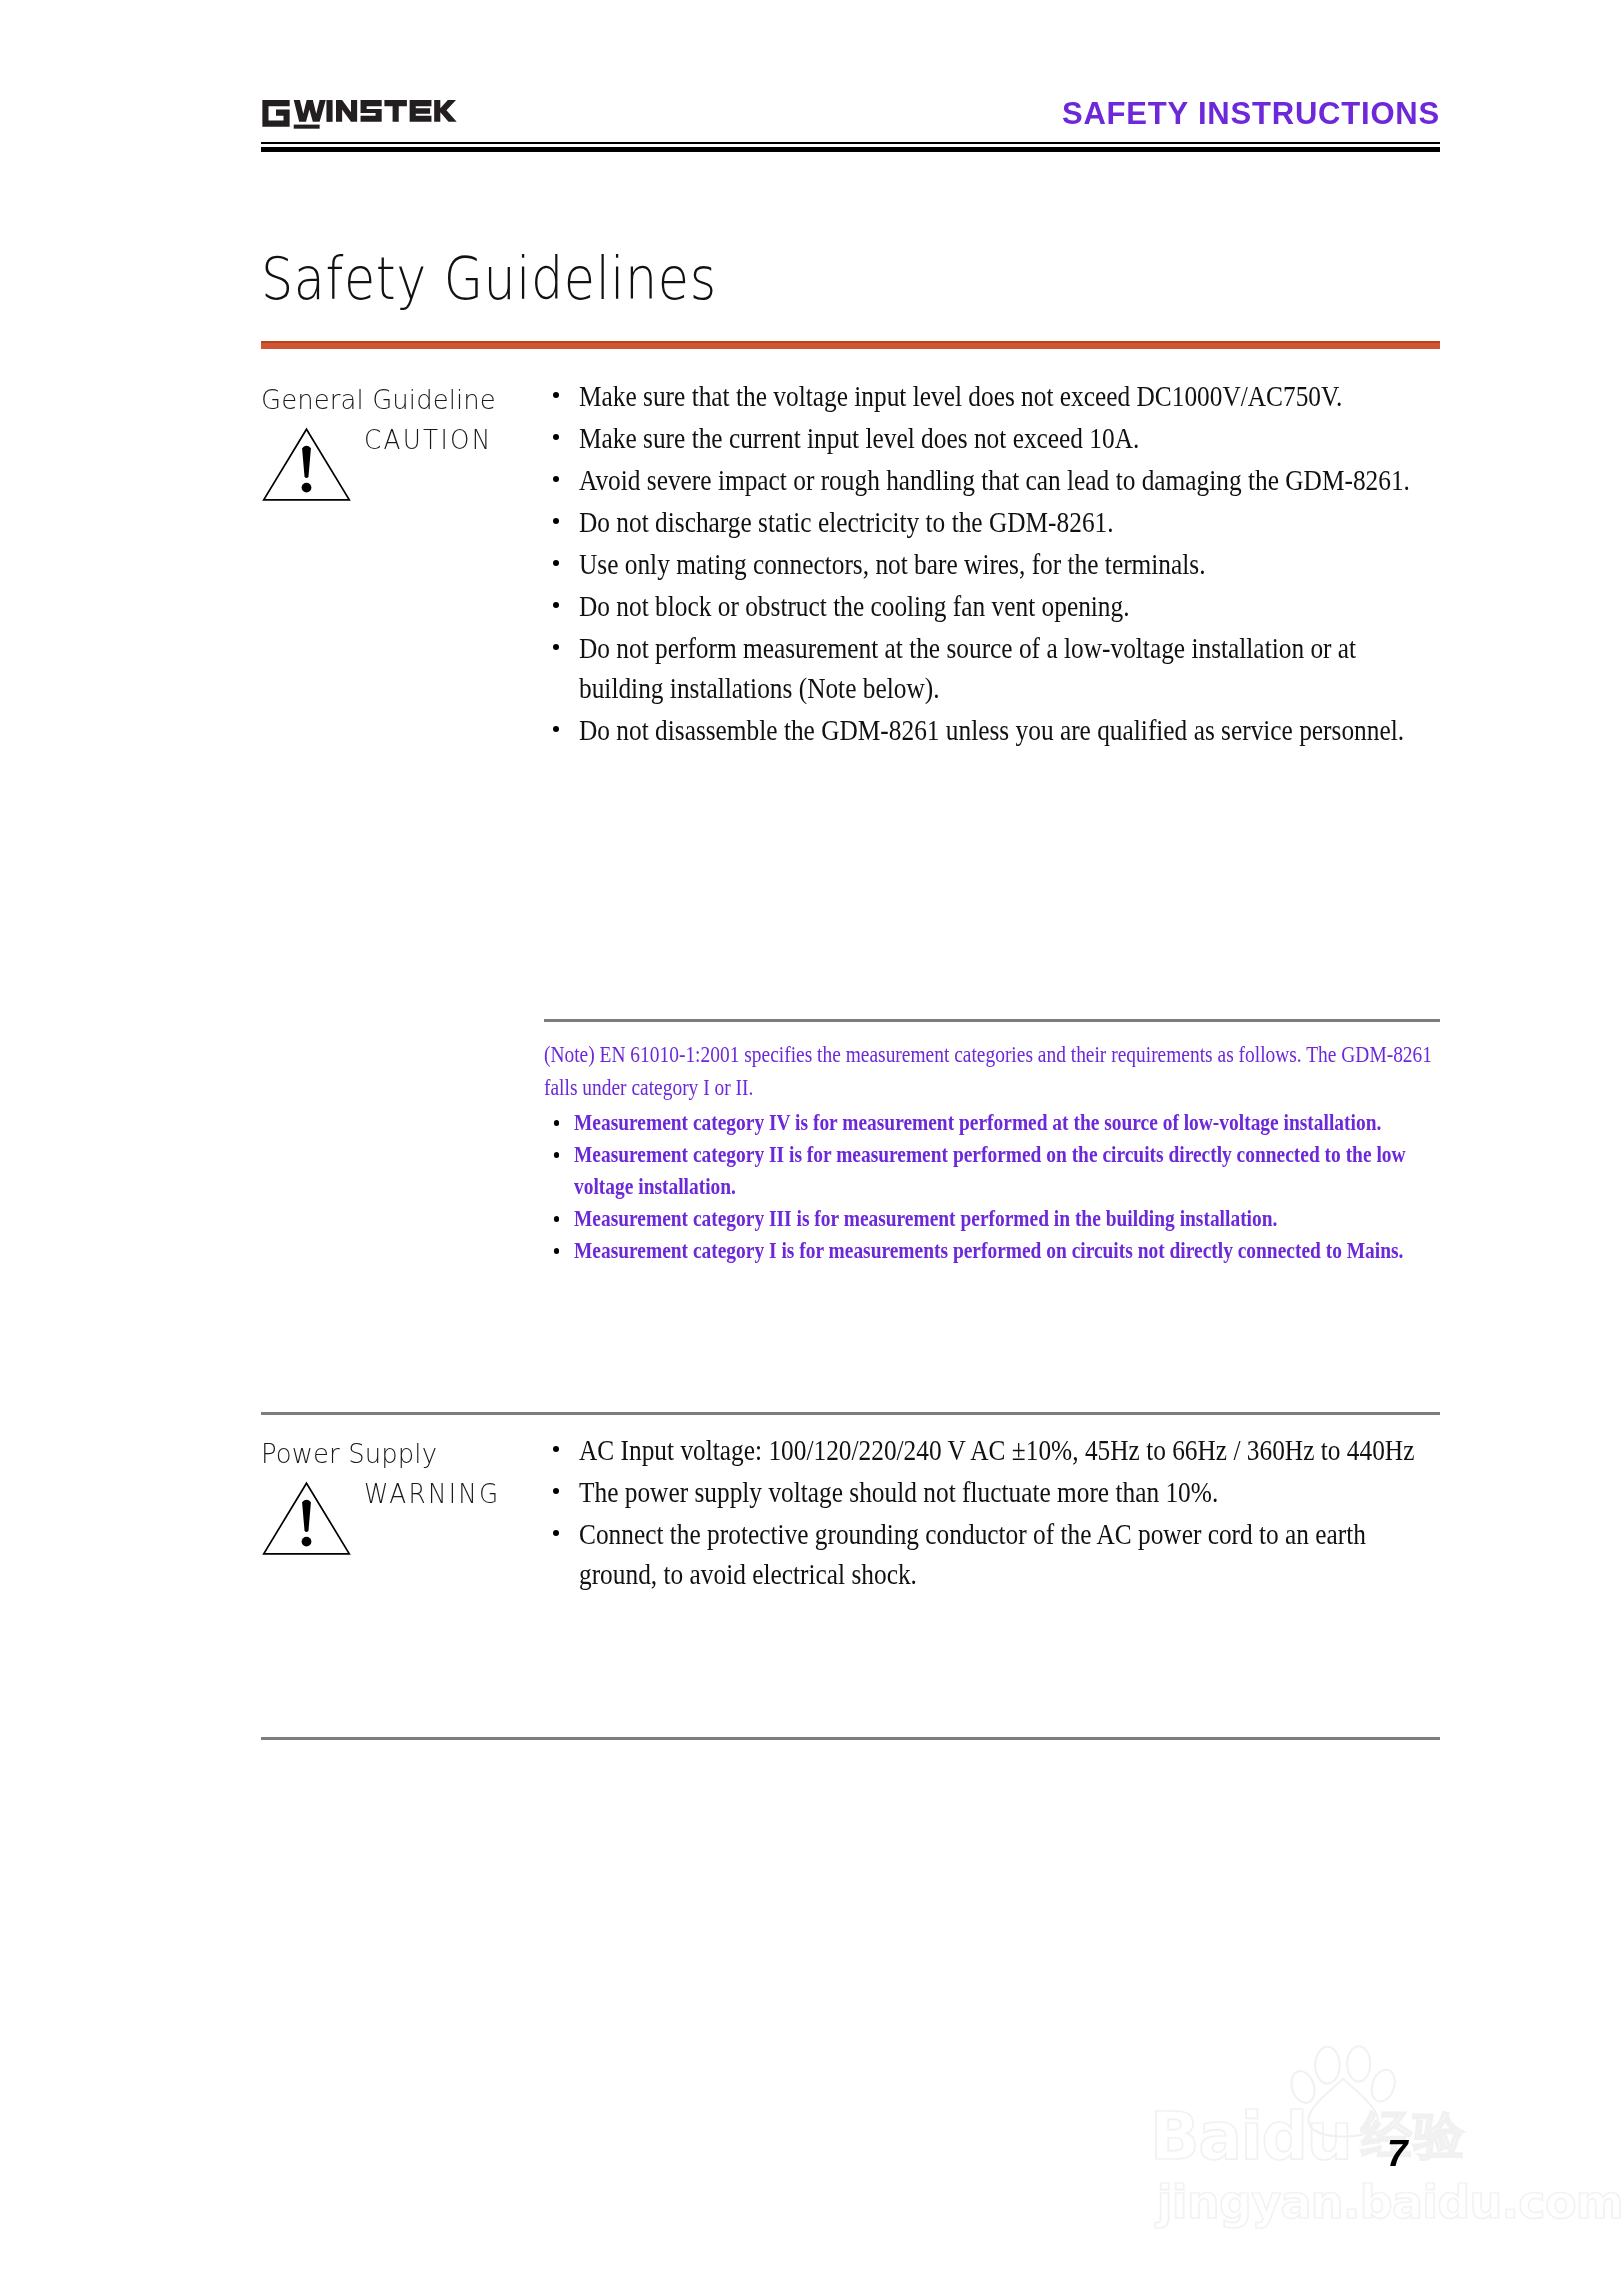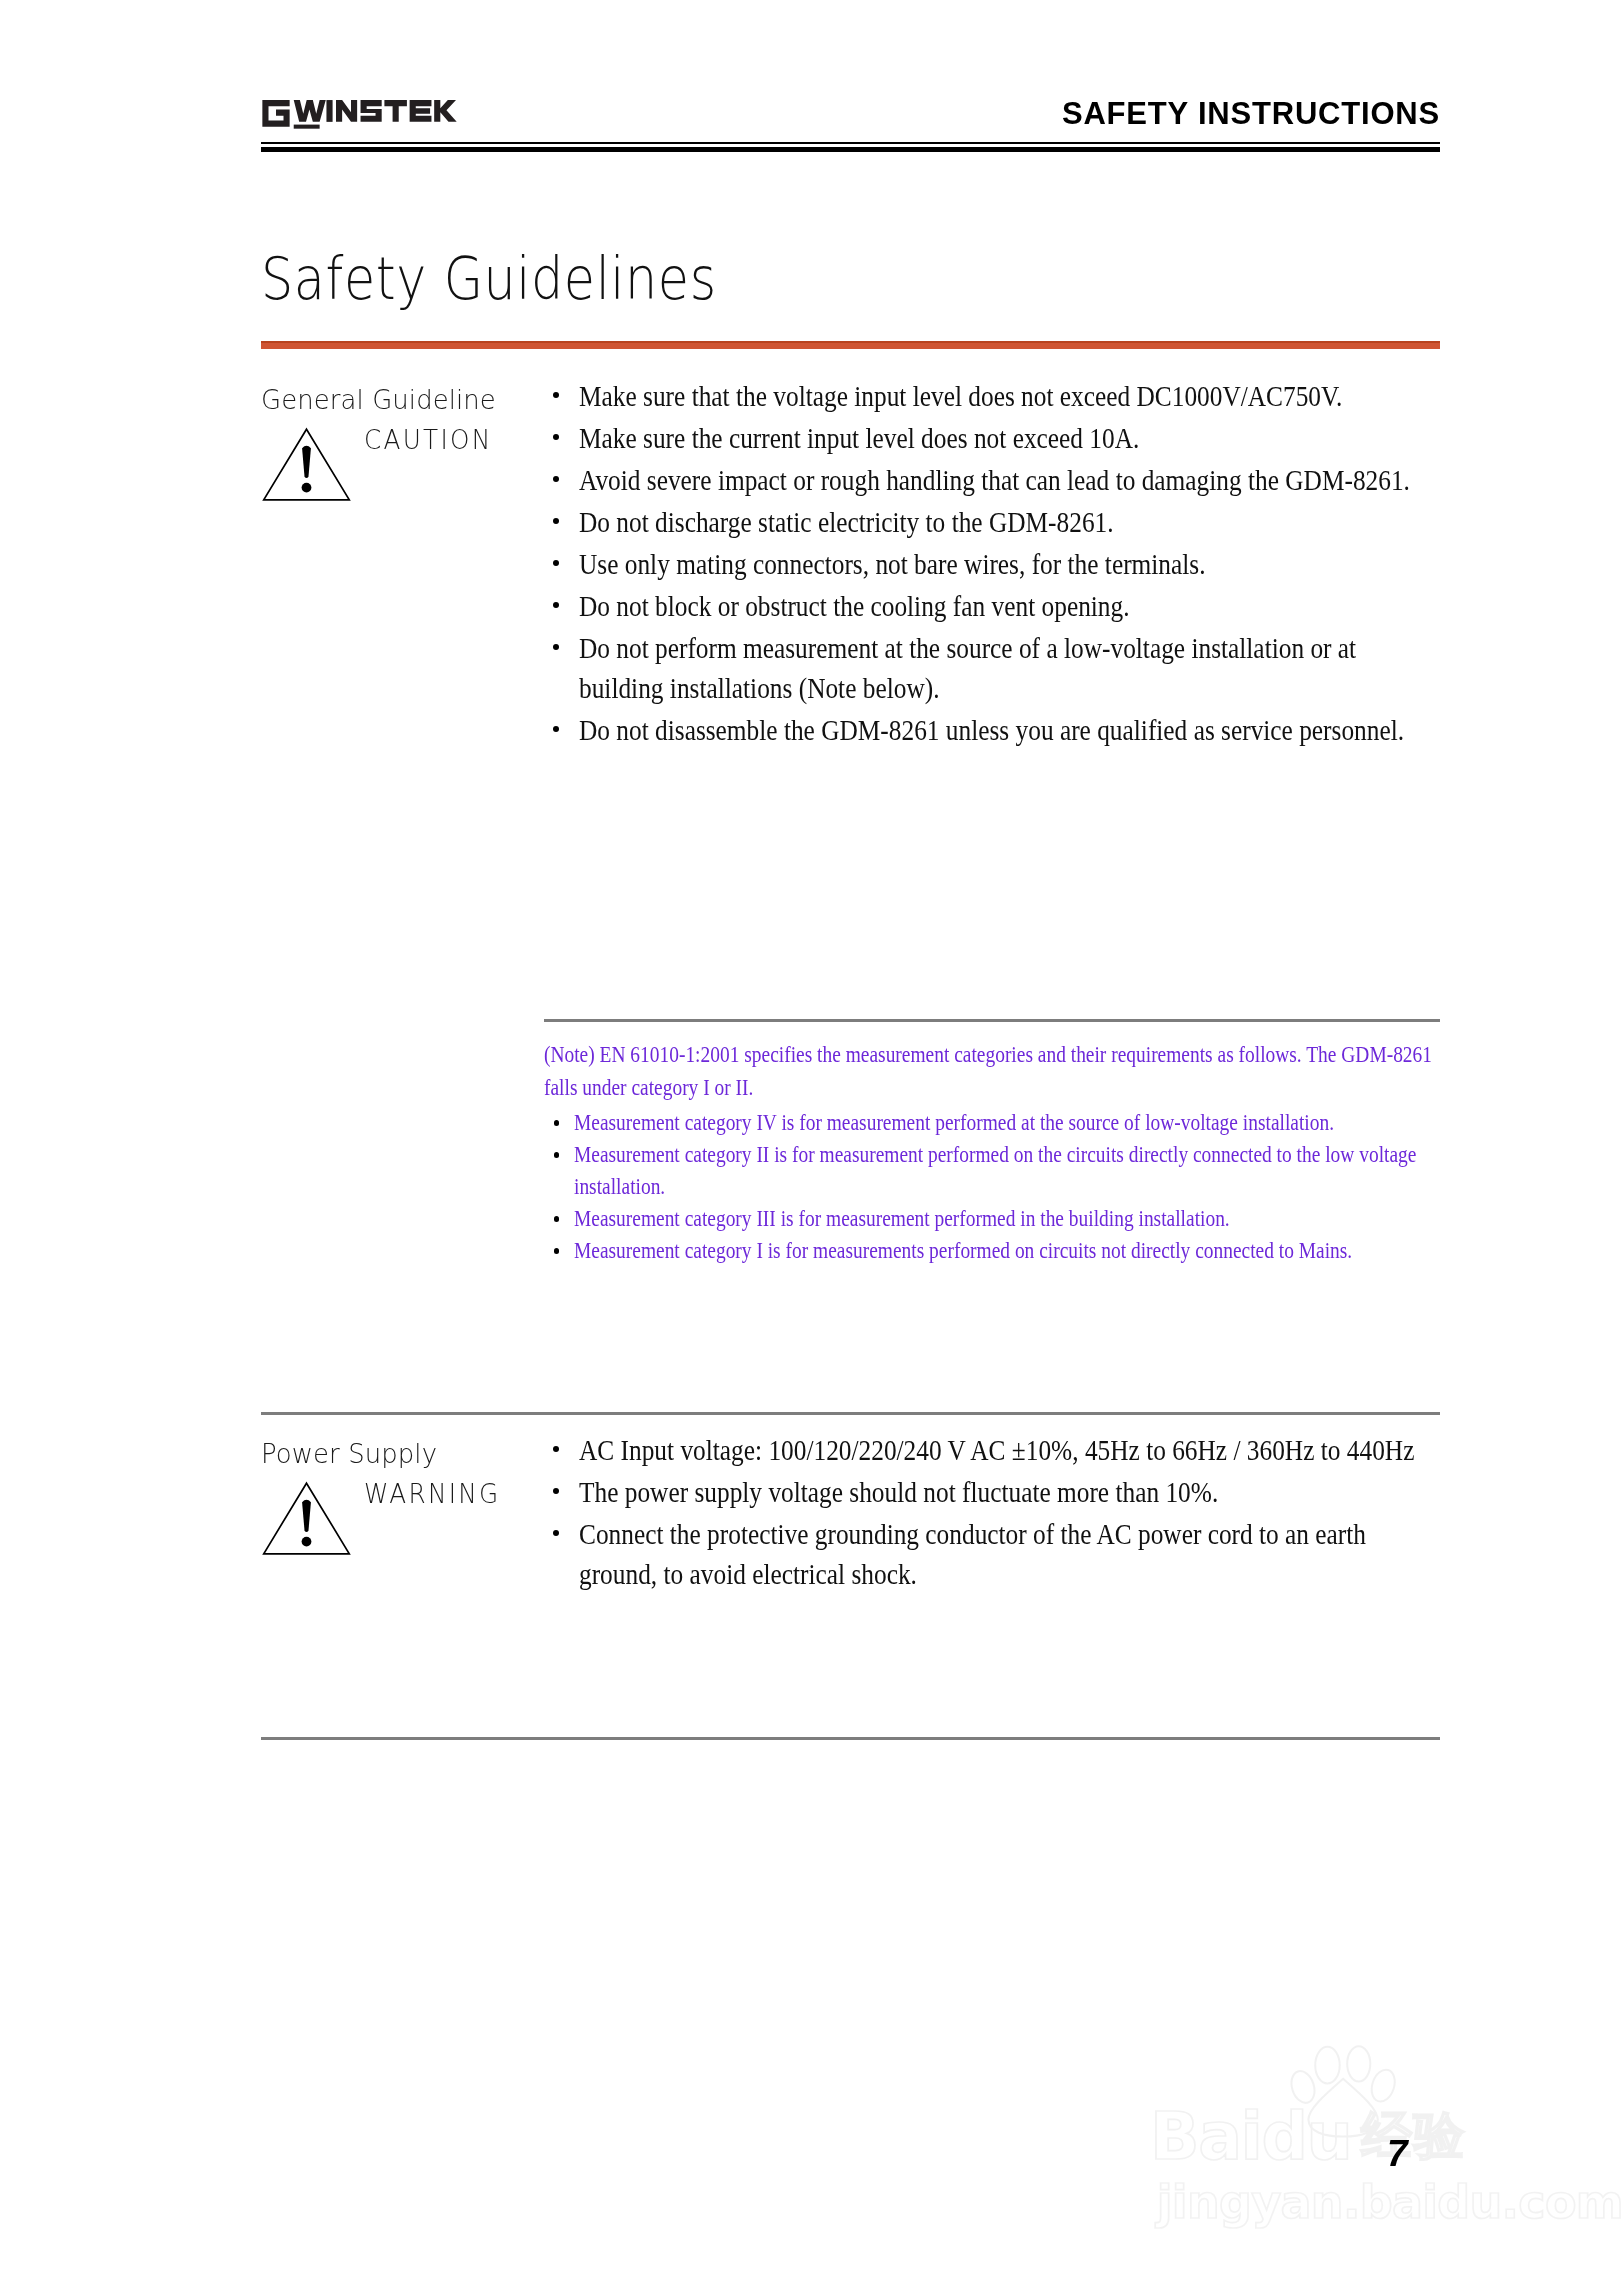--- a/index.html
+++ b/index.html
@@ -41,21 +41,21 @@
   }
   .logo svg { display: block; }
   .header-title {
     position: absolute;
     right: 0;
     top: 5.5px;
     font-family: "Liberation Sans", sans-serif;
     font-weight: bold;
     font-size: 31px;
     letter-spacing: 0.8px;
-    color: #000000;
+    color: #6d28d9;
     white-space: nowrap;
   }
   .header-rule {
     position: absolute;
     left: 261px;
     top: 142px;
     width: 1179px;
     height: 9.5px;
   }
   .header-rule .thin {
@@ -187,20 +187,21 @@
   .note-intro {
     transform: scaleX(0.845);
     transform-origin: left top;
     width: 118%;
     white-space: pre-wrap;
   }
   ul.nlist {
     list-style: none;
     margin: 2.7px 0 0 0;
     padding: 0;
+    font-weight: bold;
   }
   ul.nlist > li {
     position: relative;
     padding-left: 30px;
     margin: 0;
   }
   ul.nlist > li::before {
     content: "";
     position: absolute;
     left: 9.5px;

